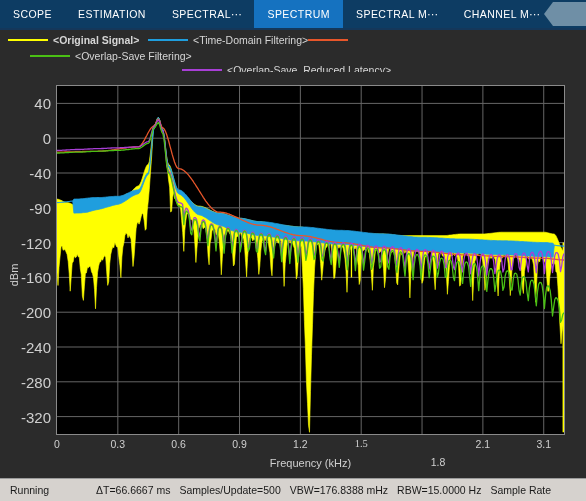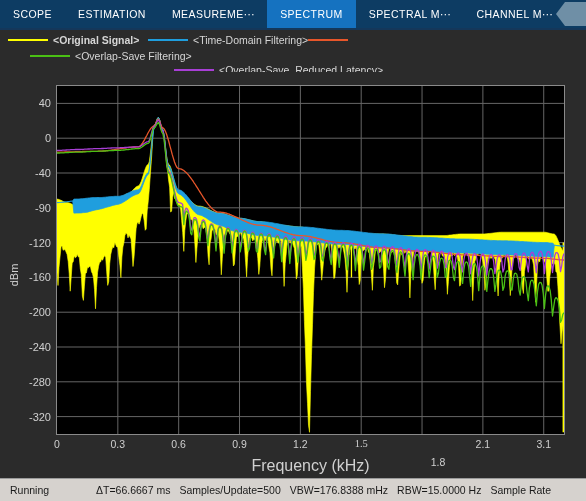--- a/index.html
+++ b/index.html
@@ -66,29 +66,29 @@
   .axis-ylabel{
     position:absolute;left:6px;top:0;height:406px;width:16px;
     display:flex;align-items:center;justify-content:center;
   }
   .axis-ylabel span{
     transform:rotate(-90deg);white-space:nowrap;
     color:#d0d0d0;font-size:11px;
   }
   .axis-xlabel{
     position:absolute;left:56px;width:509px;top:385px;text-align:center;
-    color:#d0d0d0;font-size:16px;
+    color:#d0d0d0;font-size:11px;
   }
   .plotbox{
     position:absolute;left:56px;top:13px;width:509px;height:350px;
     background:#000000;border:1px solid #8a8a8a;box-sizing:border-box;
     overflow:hidden;
   }
   .ytick-label{
-    position:absolute;right:0;color:#cfcfcf;font-size:11px;
+    position:absolute;right:0;color:#cfcfcf;font-size:15px;
     transform:translateY(-50%);text-align:right;
   }
   .ytick-col{position:absolute;left:0;top:13px;width:51px;height:350px;}
   .xtick-label{
     position:absolute;top:366px;color:#cfcfcf;font-size:10.5px;
     transform:translateX(-50%);white-space:nowrap;
   }
 
   
   .statusbar{
@@ -107,21 +107,21 @@
 
   <div class="tabbar">
     <div id="tabs-host" style="display:flex;align-items:stretch;">
         <div class="tab">
           <span>SCOPE</span>
         </div>
         <div class="tab">
           <span>ESTIMATION</span>
         </div>
         <div class="tab">
-          <span>MEASUREME</span>
+          <span>SPECTRAL</span>
           <span class="ell">⋯</span>
         </div>
         <div class="tab selected">
           <span>SPECTRUM</span>
         </div>
         <div class="tab">
           <span>SPECTRAL M</span>
           <span class="ell">⋯</span>
         </div>
         <div class="tab">
@@ -150,21 +150,21 @@
         </div>
         <div class="legend-entry" style="position: absolute; left: 308px;">
           <span class="legend-line" style="background: rgb(232, 86, 42);"></span>
         </div>
       </div>
     <div class="legend-row r2" id="legend-row-2">
         <div class="legend-entry" style="position: absolute; left: 30px;">
           <span class="legend-line" style="background: rgb(74, 192, 20);"></span>
           <span class="legend-label">&lt;Overlap-Save Filtering&gt;</span>
         </div>
-        <div class="legend-entry" style="position: absolute; left: 174px; margin-top: 28px;">
+        <div class="legend-entry" style="position: absolute; left: 182px; margin-top: 28px;">
           <span class="legend-line" style="background: rgb(168, 63, 214);"></span>
           <span class="legend-label">&lt;Overlap-Save,  Reduced Latency&gt;</span>
         </div>
       </div>
   </div>
 
   <div class="plotwrap">
     <div class="axis-ylabel">
       <span>dBm</span>
     </div>

